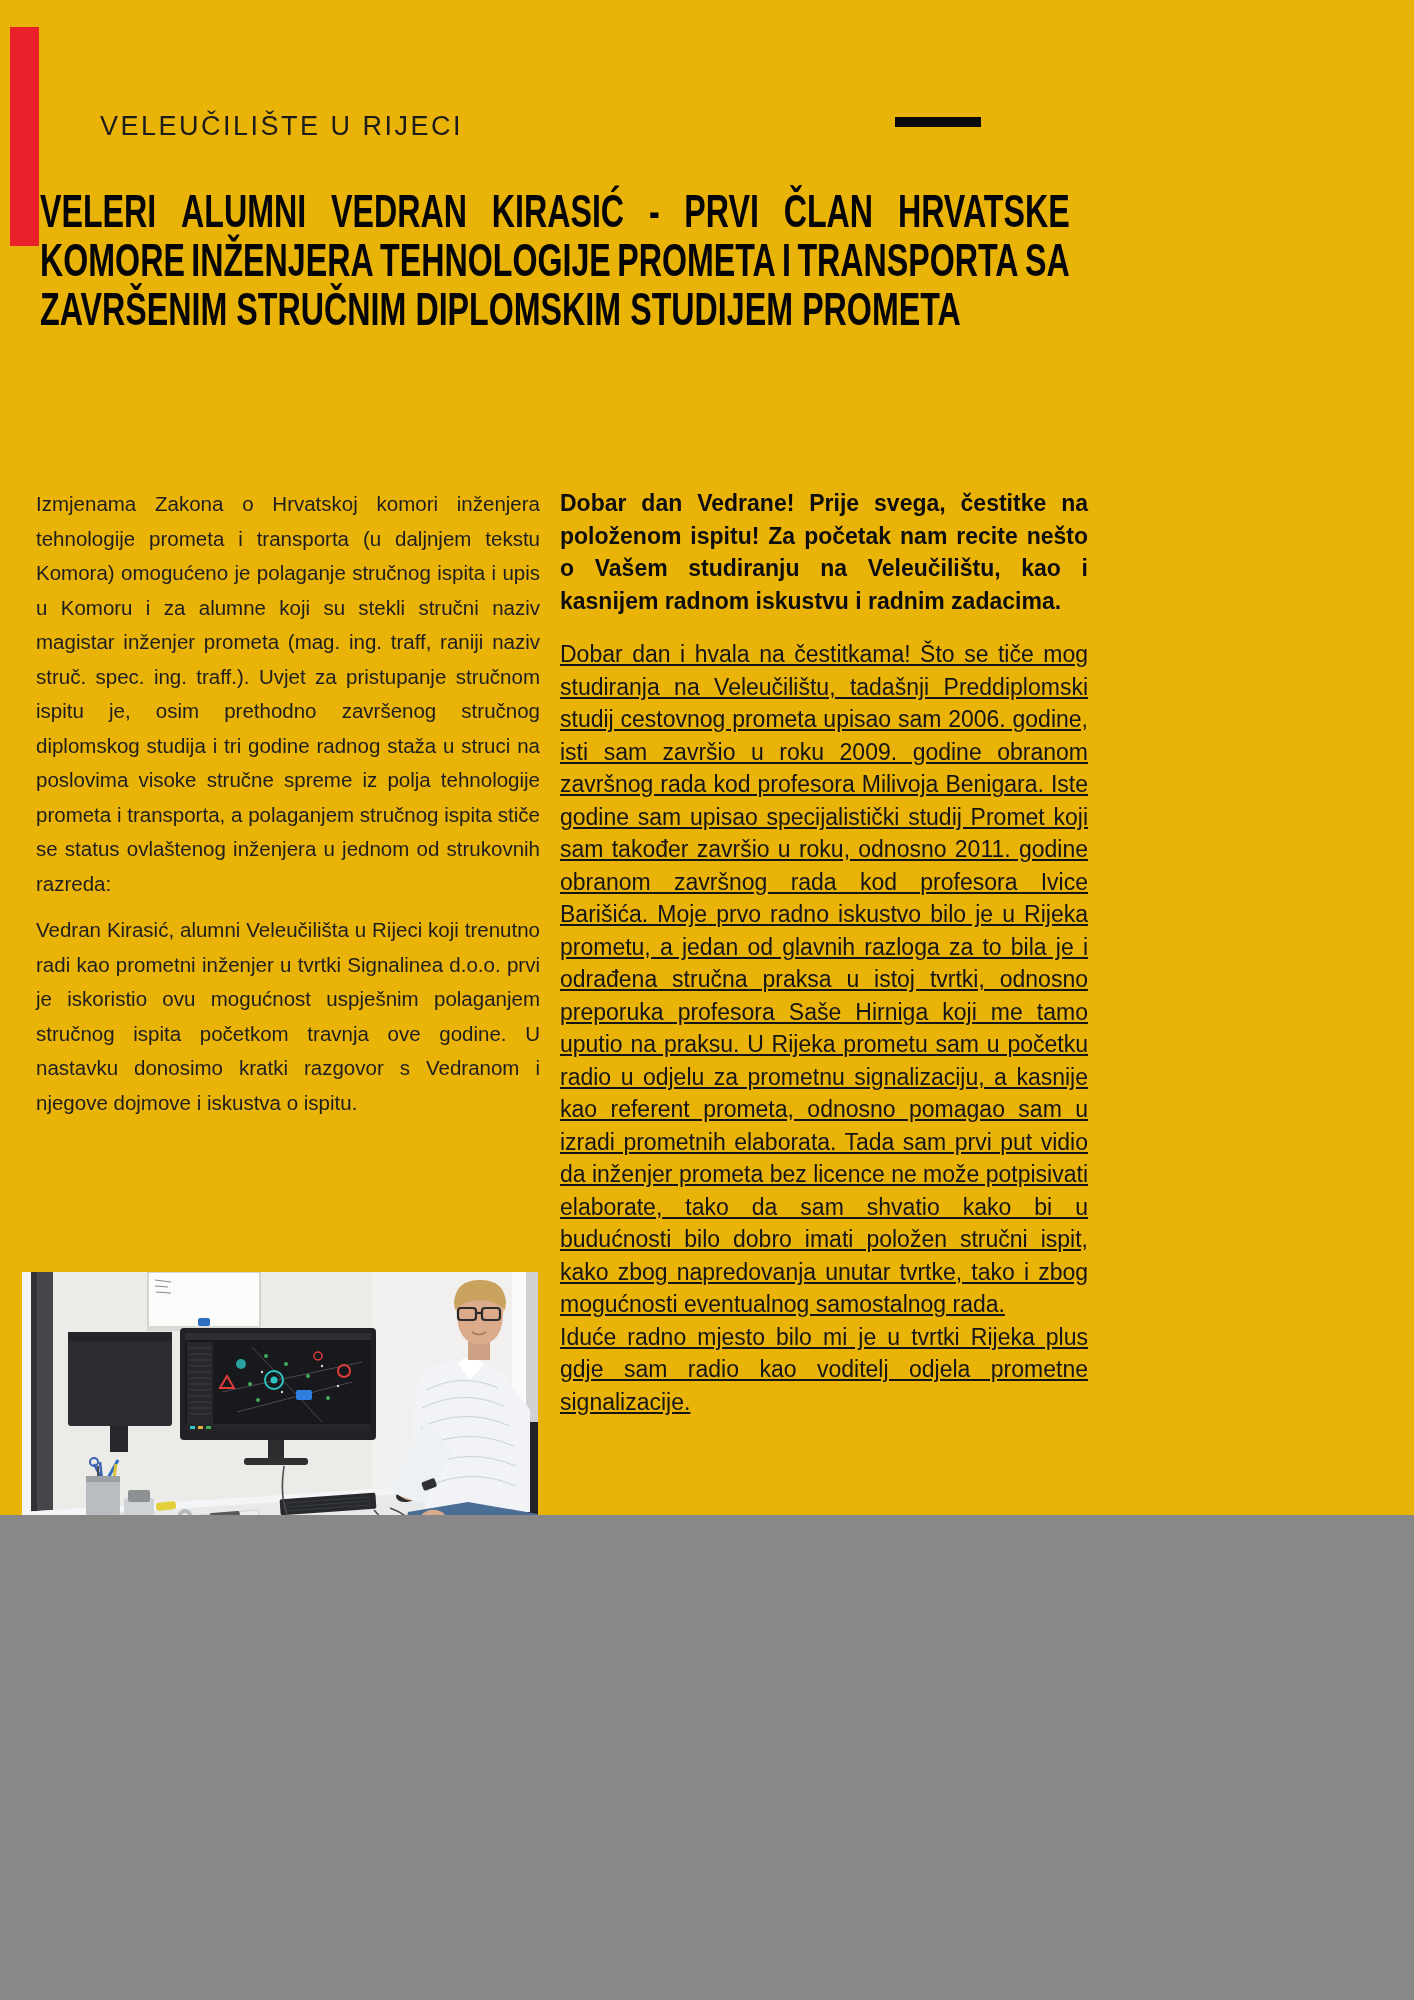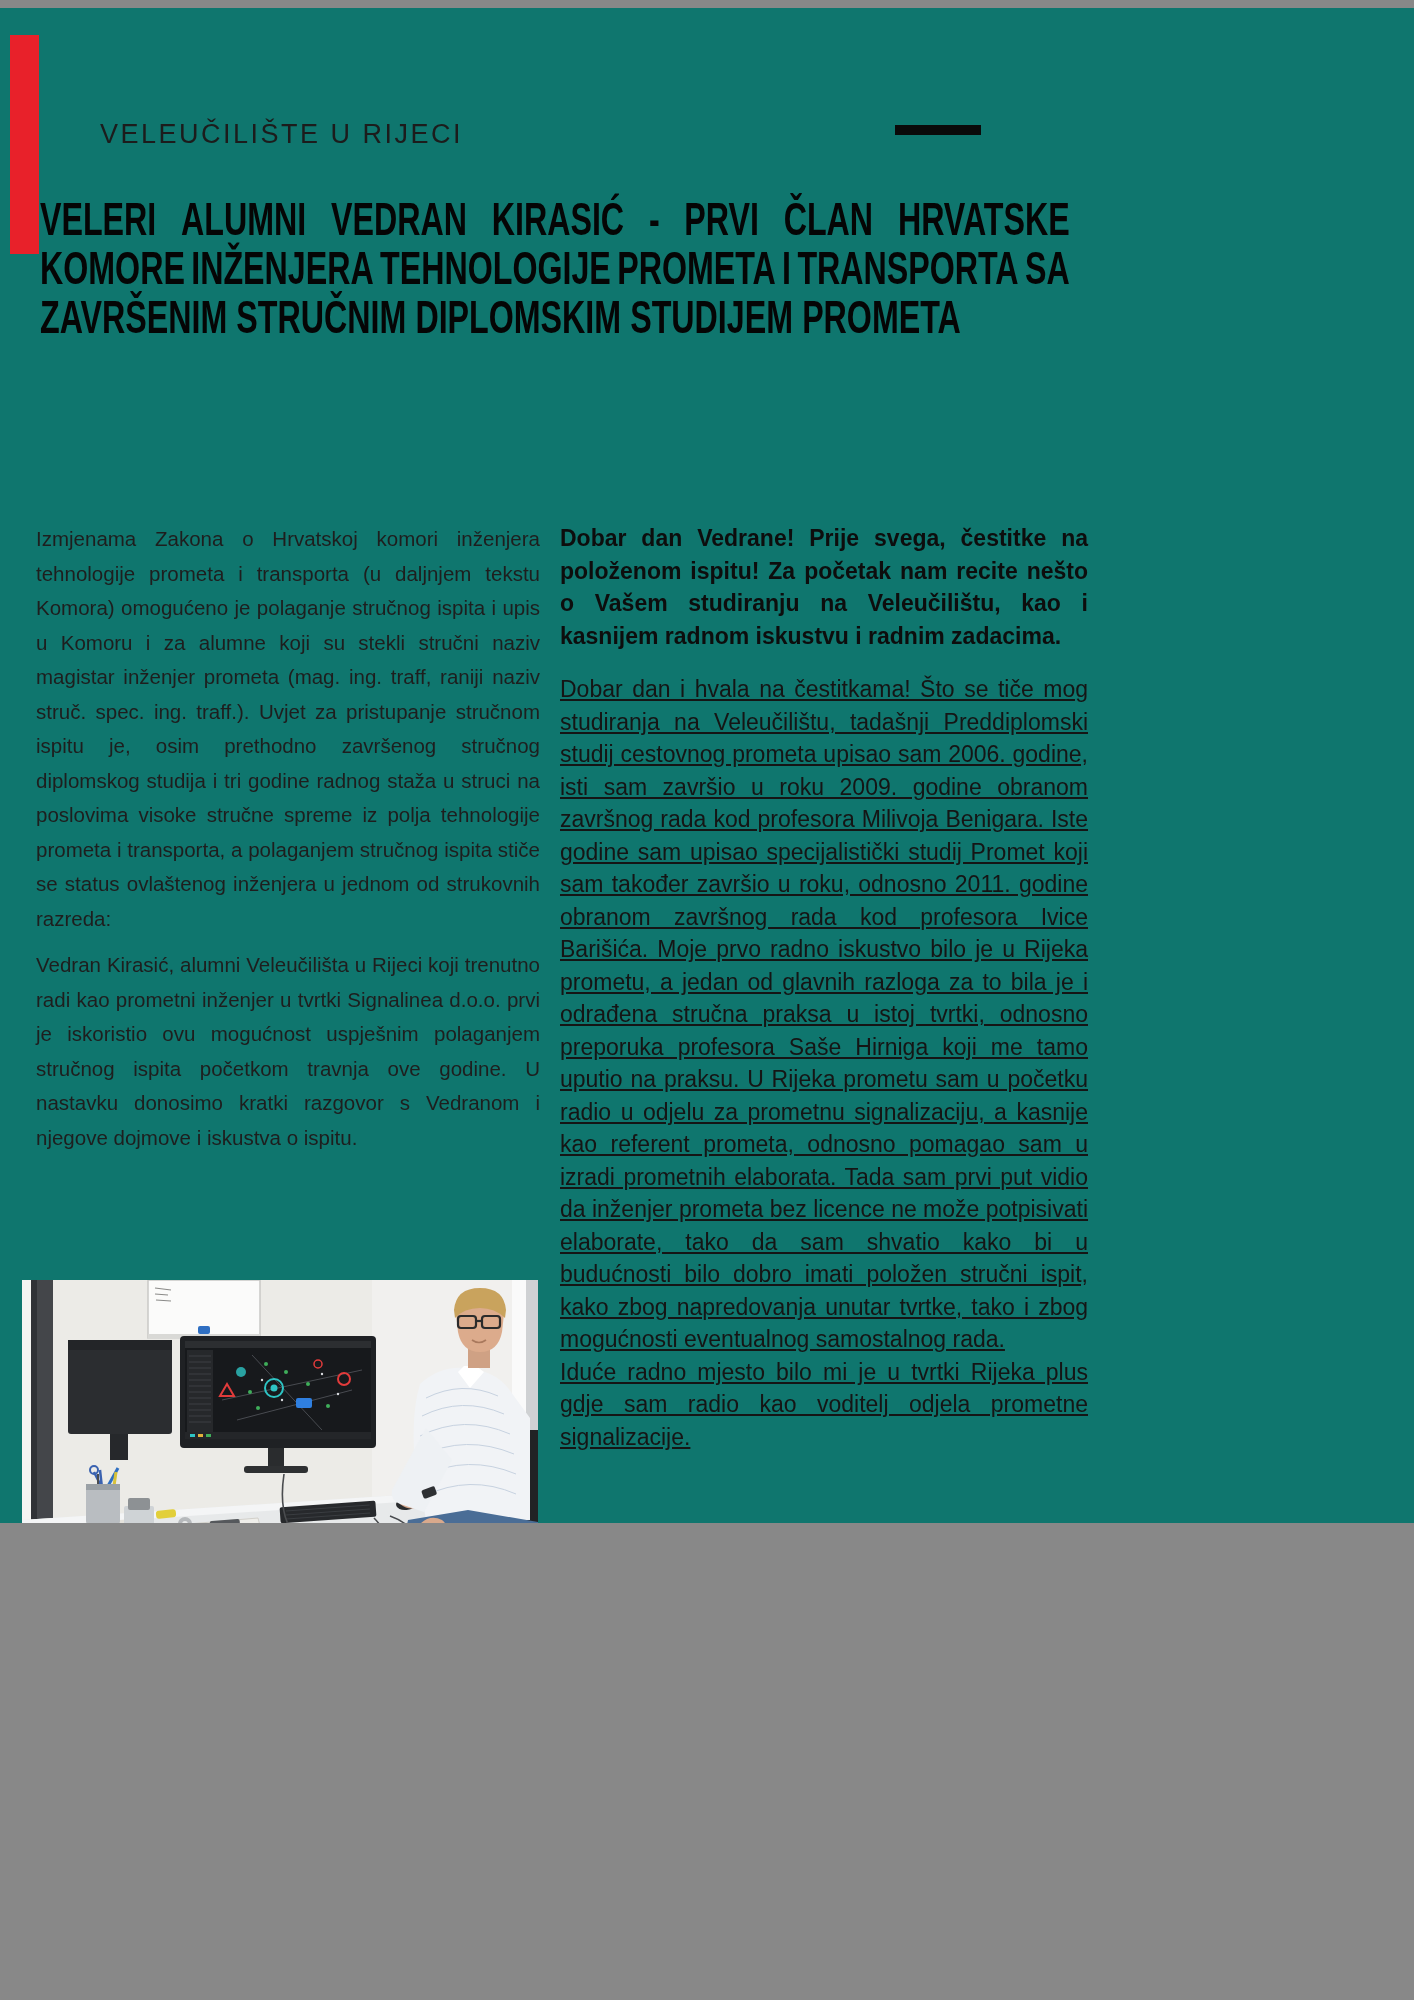--- a/index.html
+++ b/index.html
@@ -1,32 +1,32 @@
 <!DOCTYPE html>
 <html><head>
 <meta charset="utf-8">
 <style>
   html,body{margin:0;padding:0;background:#888;}
   .page{
-    position:relative;width:1414px;height:1515px;background:#0f766e;
-    font-family:"Liberation Sans", sans-serif;color:#1b1b1b;overflow:hidden;margin:8px auto;
+    position:relative;width:1414px;height:1515px;background:#eab308;
+    font-family:"Liberation Sans", sans-serif;color:#1b1b1b;overflow:hidden;margin:0 auto;
   }
   .red-bar{position:absolute;left:10px;top:27px;width:29px;height:219px;background:#e8212a;}
   .brand{position:absolute;left:100px;top:110px;font-size:27px;line-height:32px;
          letter-spacing:2.5px;color:#1c1c1c;white-space:nowrap;}
   .top-dash{position:absolute;left:895px;top:117px;width:86px;height:10px;background:#0a0a0a;}
 
   .headline{position:absolute;left:40px;top:187px;width:1030px;color:#050505;font-weight:bold;}
   .h-line{height:49px;overflow:visible;}
   .h-inner{display:flex;justify-content:space-between;width:1471px;
            transform:scaleX(0.70);transform-origin:0 50%;
            font-size:46px;line-height:49px;white-space:nowrap;}
   .h-inner.short{justify-content:flex-start;gap:13px;}
 
-  .col{position:absolute;top:514px;text-align:justify;}
+  .col{position:absolute;top:487px;text-align:justify;}
   .col-left{left:36px;width:504px;font-size:20.5px;line-height:34.5px;color:#1e1e1e;}
   .col-right{left:560px;width:528px;font-size:23px;line-height:32.5px;color:#151515;}
   .col-left p{margin:0 0 12px 0;}
   .plain-list{text-align:left;margin:0 0 12px 0;}
   .q{font-weight:bold;margin:0 0 21px 0;color:#0d0d0d;}
   .a{margin:0;text-decoration:underline;}
 
   .photo{position:absolute;left:22px;top:1272px;width:516px;height:302px;overflow:hidden;background:#e9e8e4;}
   .photo svg{display:block;}
 </style>

